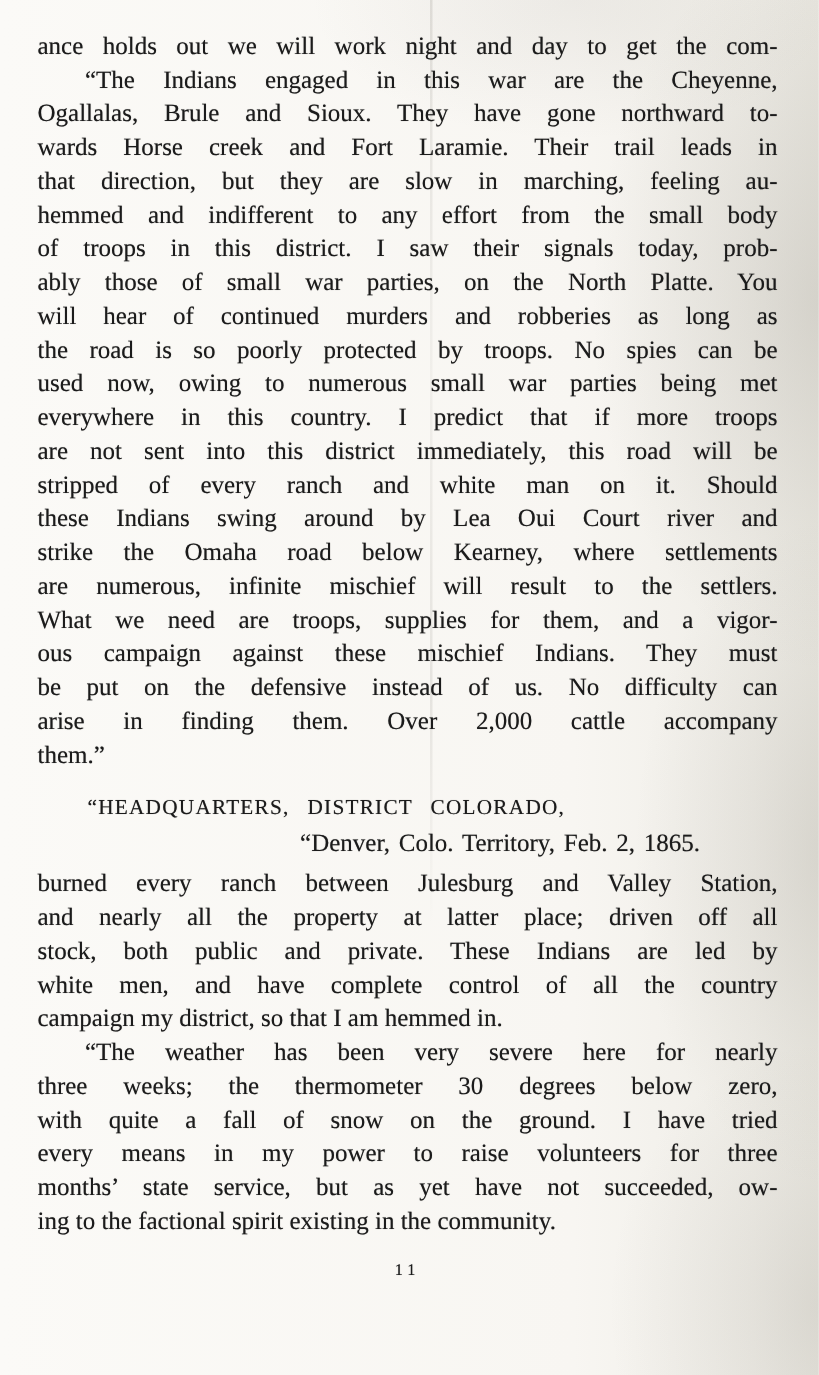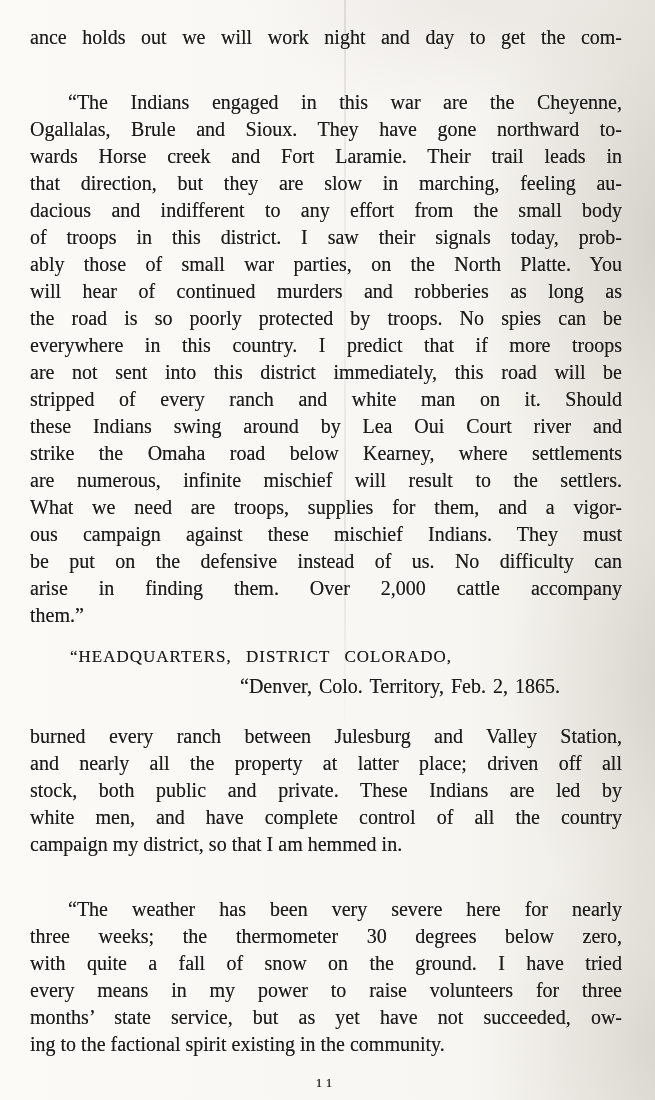--- a/index.html
+++ b/index.html
@@ -48,37 +48,36 @@
     text-align-last: justify;
     white-space: normal;
     hyphens: none;
   }
   .text-line.last {
     text-align: left;
     text-align-last: left;
   }
   .text-line.indent {
     padding-left: 38px;
-    margin-top: 38px;
   }
   .doc-heading {
     margin-top: 11px;
     font-size: 17px;
     line-height: 33px;
     letter-spacing: 1px;
     word-spacing: 9px;
     padding-left: 40px;
     text-align: left;
     text-align-last: left;
   }
   .doc-dateline {
     text-align: right;
     text-align-last: right;
     padding-right: 62px;
-    margin-bottom: 23px;
+    margin-bottom: 5px;
     word-spacing: 2px;
   }
   .page-number {
     margin-top: 11px;
     text-align: center;
     text-align-last: center;
     font-size: 13px;
     letter-spacing: 4px;
   }
 </style>
@@ -92,25 +91,26 @@
 
     <div>
       <div class="text-line">ance holds out we will work night and day to get the com-</div>
     </div>
 
     <div>
       <div class="text-line indent">“The Indians engaged in this war are the Cheyenne,</div>
       <div class="text-line">Ogallalas, Brule and Sioux. They have gone northward to-</div>
       <div class="text-line">wards Horse creek and Fort Laramie. Their trail leads in</div>
       <div class="text-line">that direction, but they are slow in marching, feeling au-</div>
-      <div class="text-line">dacious and indifferent to any effort from the small body</div>
+      <div class="text-line">hemmed and indifferent to any effort from the small body</div>
       <div class="text-line">of troops in this district. I saw their signals today, prob-</div>
       <div class="text-line">ably those of small war parties, on the North Platte. You</div>
       <div class="text-line">will hear of continued murders and robberies as long as</div>
       <div class="text-line">the road is so poorly protected by troops. No spies can be</div>
+      <div class="text-line">used now, owing to numerous small war parties being met</div>
       <div class="text-line">everywhere in this country. I predict that if more troops</div>
       <div class="text-line">are not sent into this district immediately, this road will be</div>
       <div class="text-line">stripped of every ranch and white man on it. Should</div>
       <div class="text-line">these Indians swing around by Lea Oui Court river and</div>
       <div class="text-line">strike the Omaha road below Kearney, where settlements</div>
       <div class="text-line">are numerous, infinite mischief will result to the settlers.</div>
       <div class="text-line">What we need are troops, supplies for them, and a vigor-</div>
       <div class="text-line">ous campaign against these mischief Indians. They must</div>
       <div class="text-line">be put on the defensive instead of us. No difficulty can</div>
       <div class="text-line">arise in finding them. Over 2,000 cattle accompany</div>

